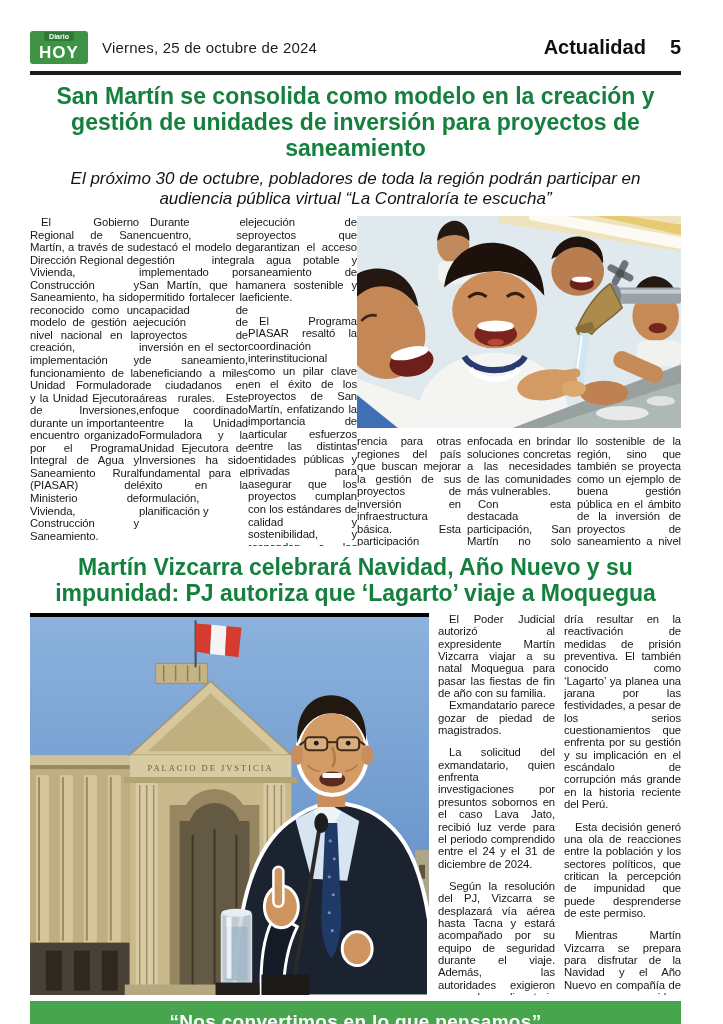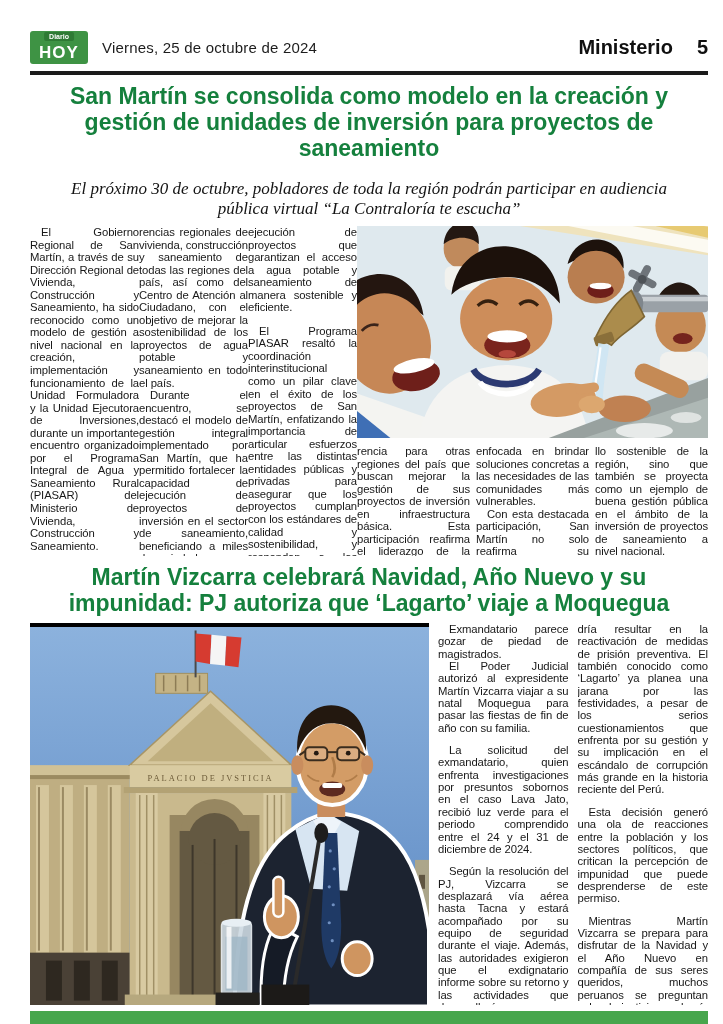--- a/index.html
+++ b/index.html
@@ -1,32 +1,32 @@
 <!DOCTYPE html>
 <html lang="es"><head>
 <meta charset="utf-8">
 <style>
   html,body{margin:0;padding:0;background:#fff;}
   body{width:723px;height:1024px;overflow:hidden;font-family:"Liberation Sans",sans-serif;color:#161616;}
-  .page{position:relative;width:723px;height:1024px;box-sizing:border-box;padding:30px 15px 0 30px;background:#fff;}
+  .page{position:relative;width:723px;height:1024px;box-sizing:border-box;padding:30px 42px 0 30px;background:#fff;}
 
   
   .masthead{display:flex;align-items:center;height:34px;}
   .logo{position:relative;width:58px;height:33px;background:#3e9344;border-radius:3px;color:#fff;flex:none;}
   .logo-top{position:absolute;top:1px;left:50%;transform:translateX(-50%);background:#2e7a34;font-size:7px;font-weight:bold;line-height:9px;padding:0 5px;border-radius:2px;white-space:nowrap;}
   .logo-main{position:absolute;bottom:1px;width:100%;text-align:center;font-size:17px;font-weight:bold;letter-spacing:1px;line-height:20px;}
   .issue-date{margin-left:14px;font-size:15px;color:#1d1d1d;letter-spacing:.2px;}
   .head-right{margin-left:auto;display:flex;align-items:baseline;gap:24px;font-weight:bold;color:#101010;}
   .section-title{font-size:20px;}
   .page-number{font-size:20px;}
   .header-divider{height:4px;background:#1b1b1b;margin-top:7px;}
 
   
   .headline{margin:8px auto 0;text-align:center;color:#15803d;font-size:23px;line-height:26px;font-weight:bold;max-width:663px;}
-  .subheadline{margin:18px auto 0;text-align:center;font-style:italic;font-size:17px;line-height:19.5px;color:#141414;max-width:600px;font-family:Liberation Serif, serif;}
+  .subheadline{margin:8px auto 0;text-align:center;font-style:italic;font-size:17px;line-height:19.5px;color:#141414;max-width:600px;}
 
   
   .a1-body{display:flex;margin-top:8px;height:330px;overflow:hidden;}
   .colnarrow{width:109px;flex:none;}
   .coltext{font-size:11.3px;line-height:12.55px;text-align:justify;color:#171717;letter-spacing:-0.1px;overflow:hidden;}
   .coltext p{margin:0;}
   p.ind{text-indent:11px;}
   p.gap{margin-top:11px;}
   .a1-right{flex:1;display:flex;flex-direction:column;min-width:0;}
   .photo-frame{background:#cfd8dd;overflow:hidden;}
@@ -53,37 +53,36 @@
 
 <div class="page">
 
   <div class="masthead">
     <div class="logo">
       <span class="logo-top">Diario</span>
       <span class="logo-main">HOY</span>
     </div>
     <span class="issue-date">Viernes, 25 de octubre de 2024</span>
     <span class="head-right">
-      <span class="section-title">Ministerio</span>
+      <span class="section-title">Actualidad</span>
       <span class="page-number">5</span>
     </span>
   </div>
   <div class="header-divider"></div>
 
   <section>
     <h1 class="headline">San Martín se consolida como modelo en la creación y gestión de unidades de inversión para proyectos de saneamiento</h1>
     <div class="subheadline">El próximo 30 de octubre, pobladores de toda la región podrán participar en audiencia pública virtual “La Contraloría te escucha”</div>
 
     <div class="a1-body">
       <div class="colnarrow coltext">
         <p class="ind">El Gobierno Regional de San Martín, a través de su Dirección Regional de Vivienda, Construcción y Saneamiento, ha sido reconocido como un modelo de gestión a nivel nacional en la creación, implementación y funcionamiento de la Unidad Formuladora y la Unidad Ejecutora de Inversiones, durante un importante encuentro organizado por el Programa Integral de Agua y Saneamiento Rural (PIASAR) del Ministerio de Vivienda, Construcción y Saneamiento.</p>
 
       </div>
       <div class="colnarrow coltext">
-        <p>rencias regionales de vivienda, construcción y saneamiento de todas las regiones del país, así como del Centro de Atención al Ciudadano, con el objetivo de mejorar la sostenibilidad de los proyectos de agua potable y saneamiento en todo el país.</p>
         <p class="ind">Durante el encuentro, se destacó el modelo de gestión integral implementado por San Martín, que ha permitido fortalecer la capacidad de ejecución de proyectos de inversión en el sector de saneamiento, beneficiando a miles de ciudadanos en áreas rurales. Este enfoque coordinado entre la Unidad Formuladora y la Unidad Ejecutora de Inversiones ha sido fundamental para el éxito en la formulación, planificación y</p>
       </div>
       <div class="colnarrow coltext">
         <p>ejecución de proyectos que garantizan el acceso a agua potable y saneamiento de manera sostenible y eficiente.</p>
         <p class="ind gap">El Programa PIASAR resaltó la coordinación interinstitucional como un pilar clave en el éxito de los proyectos de San Martín, enfatizando la importancia de articular esfuerzos entre las distintas entidades públicas y privadas para asegurar que los proyectos cumplan con los estándares de calidad y sostenibilidad, y respondan a las necesidades de la población.</p>
 
       </div>
 
       <div class="a1-right">
         <div class="photo-frame photo1">
@@ -307,22 +306,22 @@
             <rect x="196" y="312" width="22" height="54" fill="#9fb6c6" opacity=".8"></rect>
             <rect x="197" y="302" width="5" height="62" fill="#ffffff" opacity=".8"></rect>
             <ellipse cx="207" cy="298" rx="15" ry="4" fill="#e8eff4"></ellipse>
             <rect x="186" y="368" width="44" height="14" fill="#22201d"></rect>
           </g>
           <rect x="232" y="360" width="48" height="22" fill="#1c1a18"></rect>
         </svg>
       </div>
 
       <div class="a2-col coltext">
+        <p class="ind">El Poder Judicial autorizó al expresidente Martín Vizcarra viajar a su natal Moquegua para pasar las fiestas de fin de año con su familia.</p>
         <p class="ind">Exmandatario parece gozar de piedad de magistrados.</p>
-        <p class="ind">El Poder Judicial autorizó al expresidente Martín Vizcarra viajar a su natal Moquegua para pasar las fiestas de fin de año con su familia.</p>
         <p class="ind gap">La solicitud del exmandatario, quien enfrenta investigaciones por presuntos sobornos en el caso Lava Jato, recibió luz verde para el periodo comprendido entre el 24 y el 31 de diciembre de 2024.</p>
         <p class="ind gap">Según la resolución del PJ, Vizcarra se desplazará vía aérea hasta Tacna y estará acompañado por su equipo de seguridad durante el viaje. Además, las autoridades exigieron que el exdignatario informe sobre su retorno y las actividades que desarrollará en su localidad natal una vez que concluyan las celebraciones.</p>
 
       </div>
       <div class="a2-col coltext">
         <p>dría resultar en la reactivación de medidas de prisión preventiva. El también conocido como ‘Lagarto’ ya planea una jarana por las festividades, a pesar de los serios cuestionamientos que enfrenta por su gestión y su implicación en el escándalo de corrupción más grande en la historia reciente del Perú.</p>
         <p class="ind gap">Esta decisión generó una ola de reacciones entre la población y los sectores políticos, que critican la percepción de impunidad que puede desprenderse de este permiso.</p>
         <p class="ind gap">Mientras Martín Vizcarra se prepara para disfrutar de la Navidad y el Año Nuevo en compañía de sus seres queridos, muchos peruanos se preguntan sobre la justicia en el país y la eficacia de las investigaciones en curso.</p>
       </div>
     </div>

